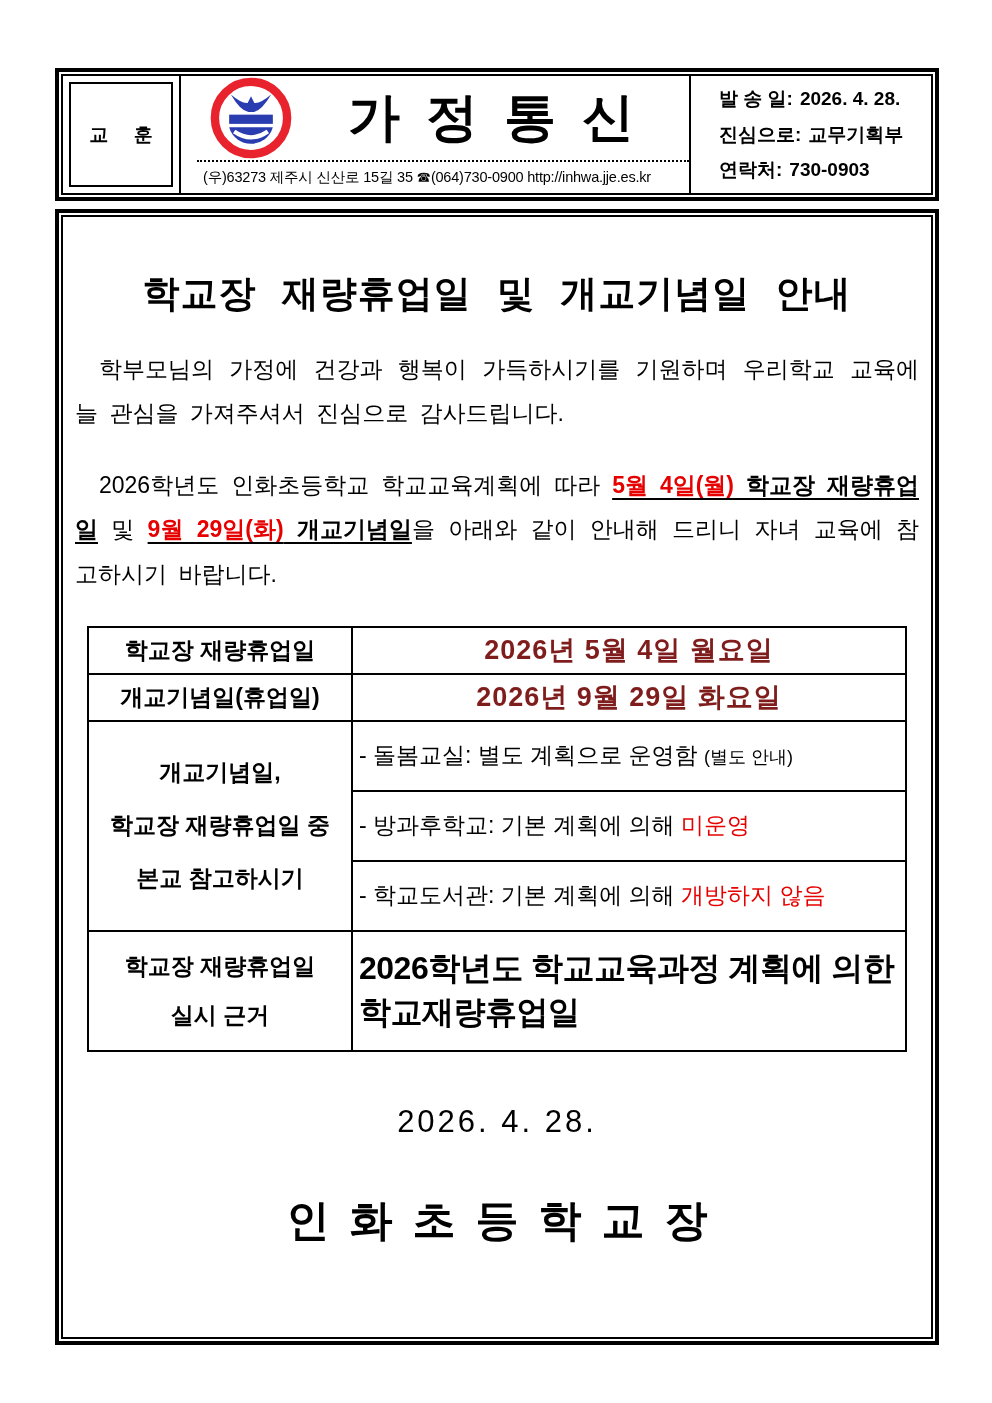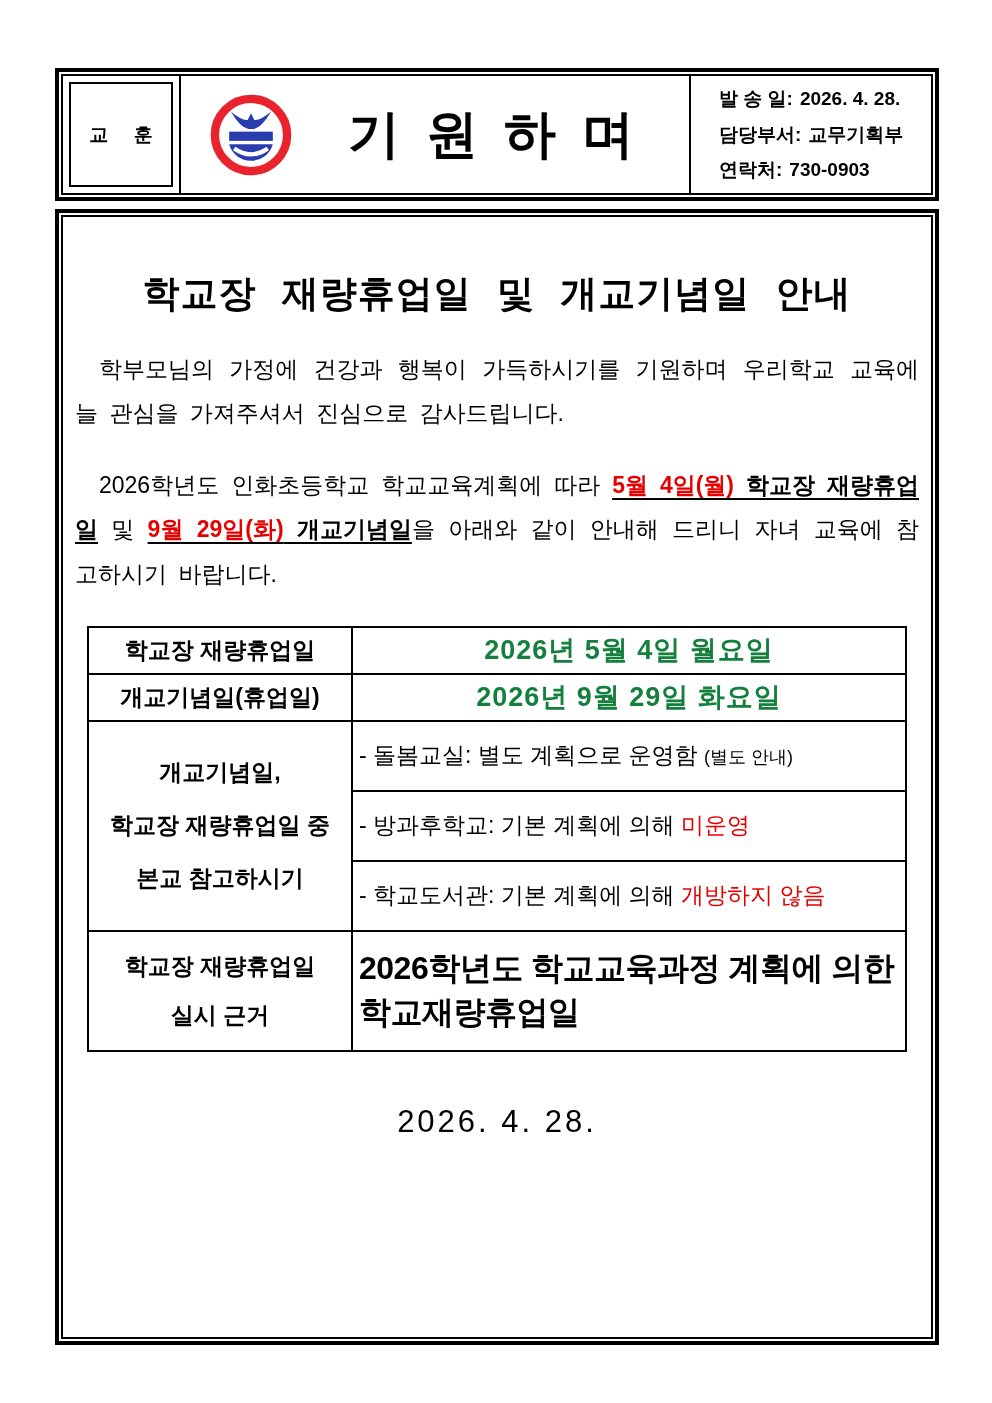--- a/index.html
+++ b/index.html
@@ -46,21 +46,21 @@
 
   .ul-seg{text-decoration:underline;text-decoration-thickness:2px;text-underline-offset:5px;}
   .red-bold{color:#e60000;font-weight:bold;}
   .bold{font-weight:bold;}
 
   .notice-table{margin:30px auto 0;border-collapse:collapse;width:820px;table-layout:fixed;}
   .notice-table td{border:2px solid #000;padding:2px 6px;vertical-align:middle;}
   .col-l{width:250px;}
   .cell-label{text-align:center;font-weight:bold;font-size:23px;}
   .row-sm td{height:41px;}
-  .cell-value{text-align:center;color:#15803d;font-weight:bold;font-size:27px;letter-spacing:1px;}
+  .cell-value{text-align:center;color:#7f1d1d;font-weight:bold;font-size:27px;letter-spacing:1px;}
   .cell-activity{font-size:23px;font-weight:normal;height:64px;padding-left:16px;}
   .cell-activity .small{font-size:18px;}
   .cell-activity .red-inline{color:#e60000;}
   .cell-multiline{text-align:center;font-weight:bold;font-size:23px;line-height:2.3;}
   .cell-basis-label{height:114px;}
   .cell-basis-label div{line-height:2.1;}
   .cell-basis{font-size:32px;font-weight:bold;padding-left:12px;letter-spacing:-0.5px;}
 
   .date-line{margin-top:52px;text-align:center;font-size:31px;letter-spacing:3px;}
   .signature{margin-top:52px;text-align:center;font-size:43px;font-weight:900;
@@ -82,30 +82,31 @@
 
       <div class="header-mid">
         <div class="mid-top">
           <svg class="logo" viewBox="0 0 100 100" aria-hidden="true">
             <circle cx="50" cy="50" r="43" fill="#ffffff" stroke="#e8232d" stroke-width="10"></circle>
             <path d="M26 22 Q39 33 46 32 L50 24 L54 32 Q61 33 74 22 Q63 41 53 43 L47 43 Q37 41 26 22 Z" fill="#2a3db0"></path>
             <rect x="24" y="46" width="52" height="11" fill="#2a3db0"></rect>
             <path d="M24 61 A27 27 0 0 0 76 61 Z" fill="#2a3db0"></path>
             <path d="M30 66 Q50 80 70 66" stroke="#ffffff" stroke-width="5" fill="none"></path>
           </svg>
-          <div class="paper-title">기원하며</div>
+          <div class="paper-title">가정통신</div>
         </div>
+        <div class="mid-bottom">(우)63273 제주시 신산로 15길 35  ☎(064)730-0900    http://inhwa.jje.es.kr</div>
       </div>
 
       <div class="header-right">
         <div class="hr-row">
           <span>발 송 일:</span><span class="v">2026. 4. 28.</span>
         </div>
         <div class="hr-row">
-          <span>담당부서:</span><span class="v">교무기획부</span>
+          <span>진심으로:</span><span class="v">교무기획부</span>
         </div>
         <div class="hr-row">
           <span>연락처:</span><span class="v">730-0903</span>
         </div>
       </div>
 
     </div>
   </div>
 
   <div class="main-box dbl">
@@ -147,17 +148,18 @@
               <div>실시 근거</div>
             </td>
             <td class="cell-basis">2026학년도 학교교육과정 계획에 의한 학교재량휴업일</td>
           </tr>
         </tbody>
       </table>
 
 
       <div class="date-line">2026. 4. 28.</div>
 
+      <div class="signature">인화초등학교장</div>
 
     </div>
   </div>
 
 </div>
 
 </body></html>

